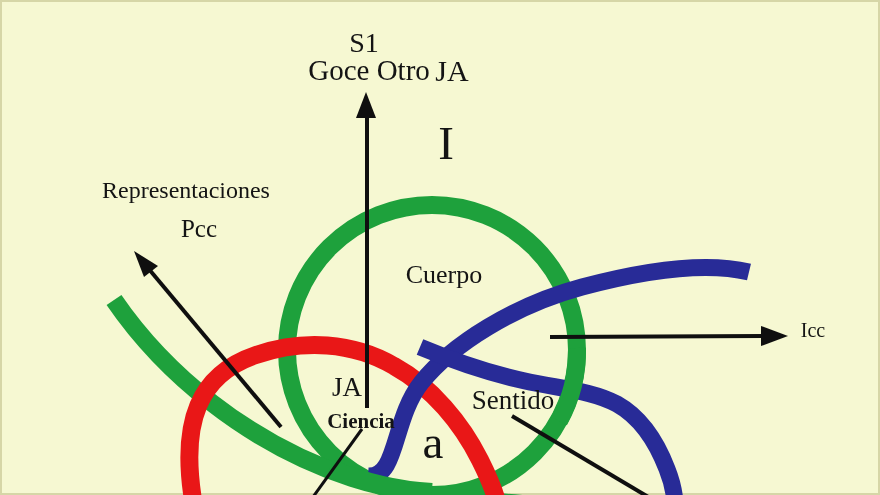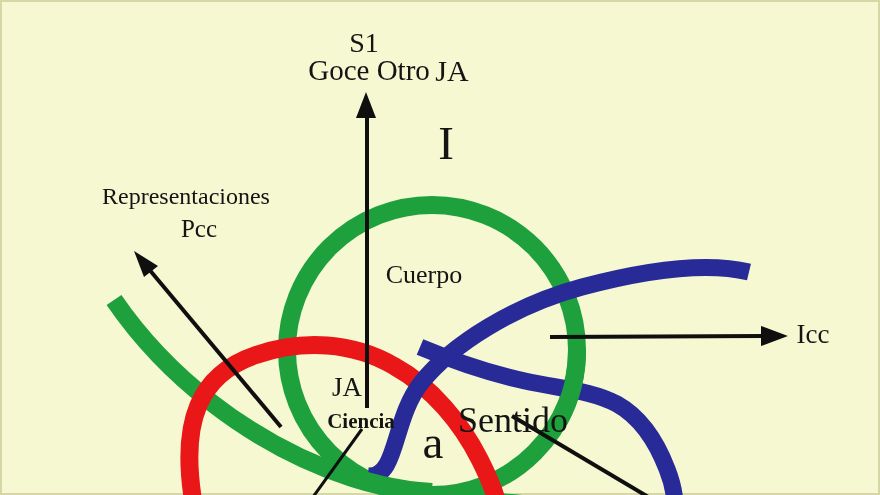--- a/index.html
+++ b/index.html
@@ -18,28 +18,28 @@
     transform:translateX(-50%);
     white-space:nowrap;
     line-height:1.05;
     color:#141414;
     user-select:none;
   }
   .s1        {left:364px;top:28px;  font-size:28px;}
   .goceotro  {left:369px;top:55px;  font-size:29px;text-align:center;}
   .jatop     {left:452px;top:55px;  font-size:30px;}
   .bigI      {left:446px;top:119px; font-size:47px;}
-  .repr      {left:186px;top:184px; font-size:24px;}
+  .repr      {left:186px;top:178px; font-size:24px;}
   .pcc       {left:178px;top:216px; font-size:25px;margin-left:21px;}
-  .cuerpo    {left:424px;top:261px; font-size:26px;}
-  .icc       {left:813px;top:320px; font-size:27px;font-family:Liberation Serif, serif;}
+  .cuerpo    {left:444px;top:261px; font-size:26px;}
+  .icc       {left:813px;top:320px; font-size:20px;font-family:Liberation Serif, serif;}
   .jamid     {left:347px;top:373px; font-size:27px;}
   .ciencia   {left:361px;top:410px; font-size:21px;font-weight:bold;}
   .objeta    {left:433px;top:418px; font-size:47px;}
-  .sentido   {left:513px;top:386px; font-size:36px;margin-top:16px;}
+  .sentido   {left:513px;top:386px; font-size:27px;}
 </style>
 </head>
 <body>
 
 <div id="canvas">
 
   <svg id="shapes" viewBox="0 0 880 495" xmlns="http://www.w3.org/2000/svg">
 
     <circle cx="432" cy="350" r="145" fill="none" stroke="#1ea13c" stroke-width="18"></circle>
 

